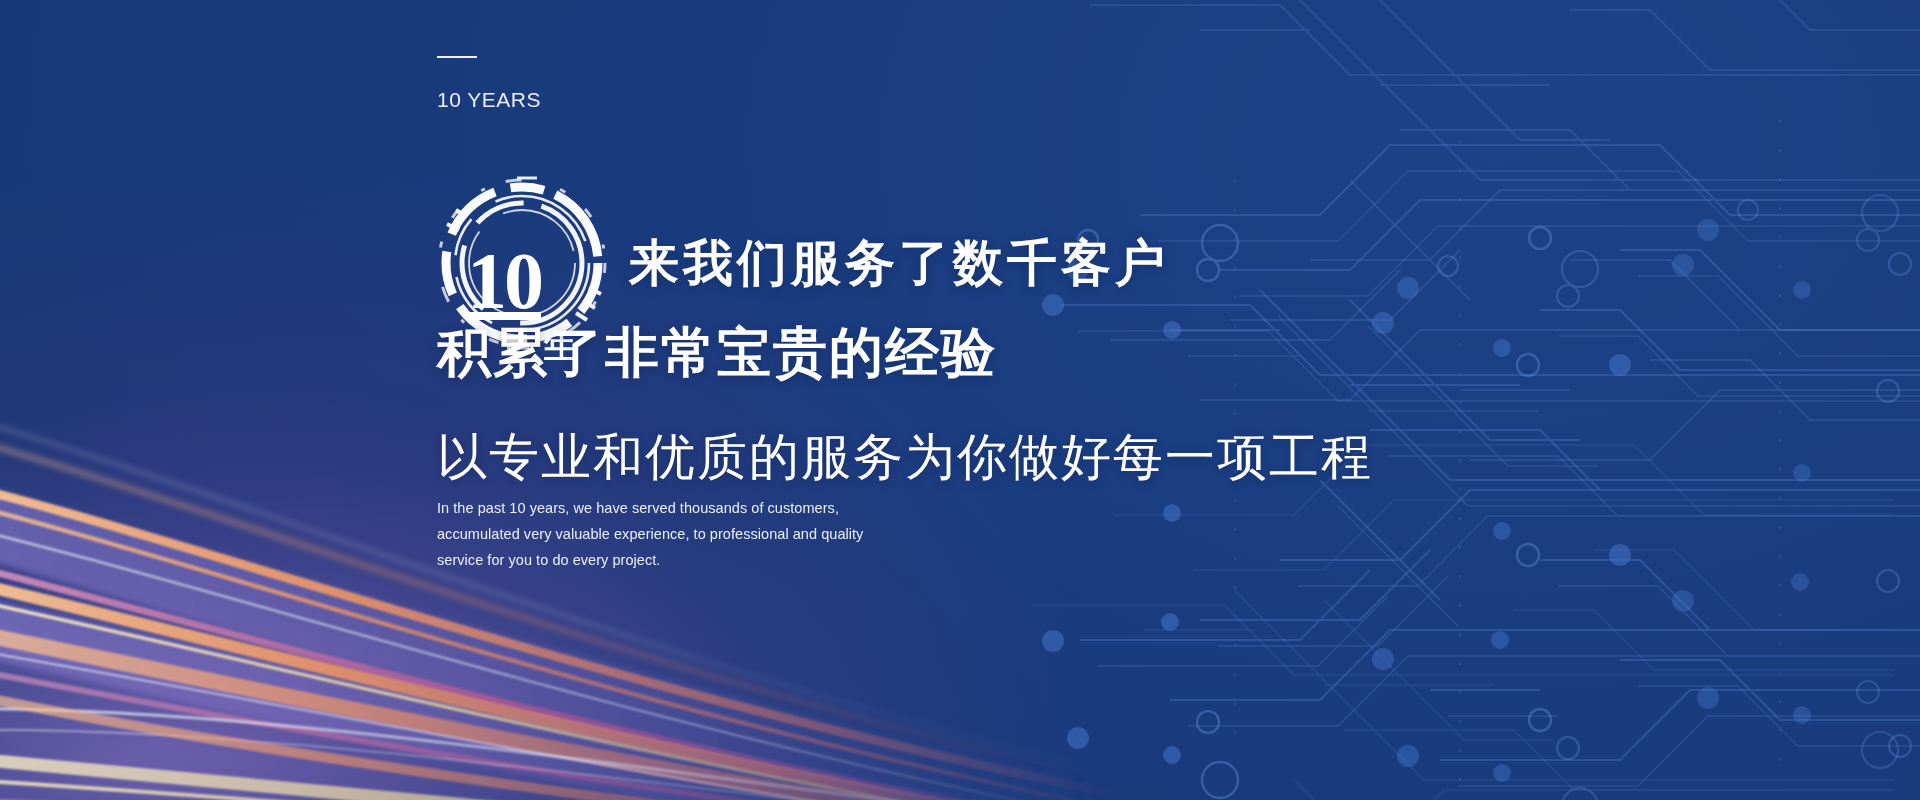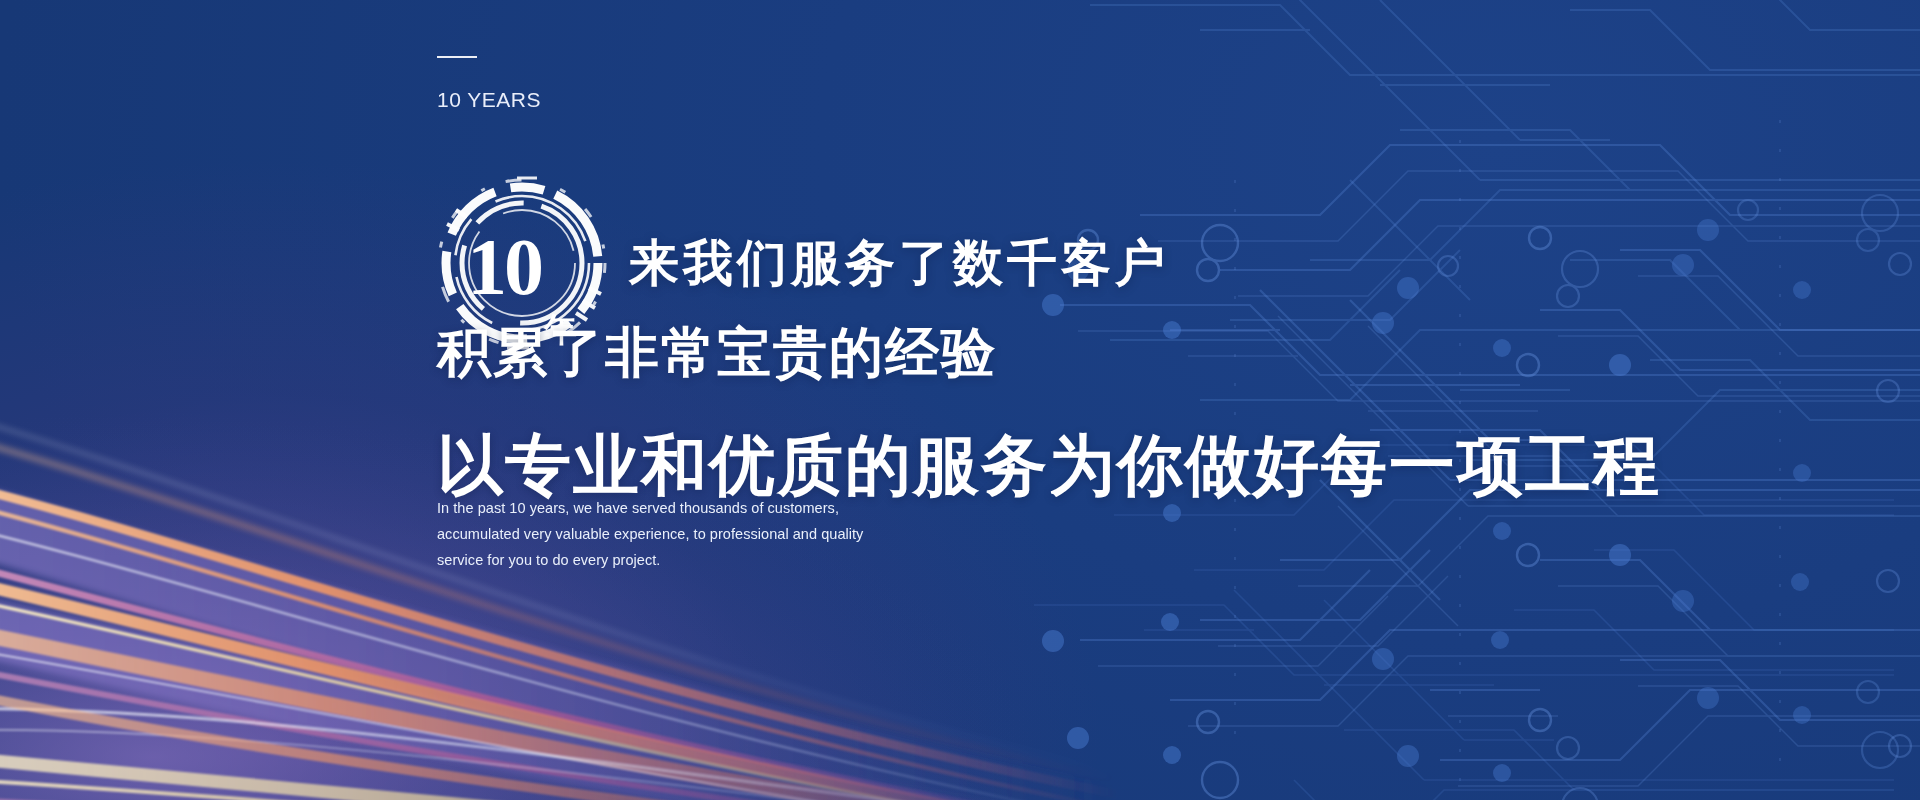--- a/index.html
+++ b/index.html
@@ -75,28 +75,29 @@
 
   .badge {
     position:relative;
     width:186px; height:186px;
     flex:0 0 auto;
   }
   .badge svg { display:block; width:186px; height:186px; }
 
   .badge-label {
     position:absolute;
-    left:0; top:4px;
+    left:0; top:18px;
     width:186px; height:186px;
     display:flex;
     align-items:center;
     justify-content:center;
     color:#ffffff;
     white-space:nowrap;
     letter-spacing:-2px;
+    text-decoration:underline;
   }
   .badge-num {
     font-family:"Liberation Serif", serif;
     font-weight:700;
     font-size:80px;
     line-height:1;
     letter-spacing:-3px;
   }
   .badge-unit {
     font-family:"Liberation Sans", sans-serif;
@@ -128,22 +129,22 @@
     color:#ffffff;
     letter-spacing:2px;
     line-height:1;
     white-space:nowrap;
     text-shadow:0 2px 9px rgba(8,22,60,0.32);
   }
 
   .subhead2 {
     position:absolute;
     left:0; top:432px;
-    font-size:66px;
-    font-weight:700;
+    font-size:50px;
+    font-weight:400;
     color:#ffffff;
     letter-spacing:2px;
     line-height:1;
     white-space:nowrap;
     text-shadow:0 2px 9px rgba(8,22,60,0.32);
   }
 
   .paragraph {
     position:absolute;
     left:0; top:496px;

